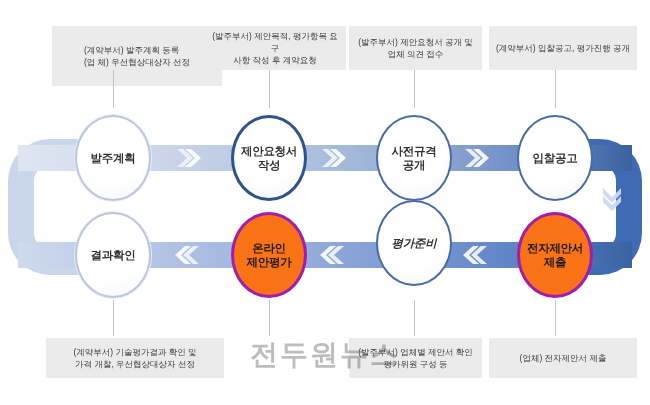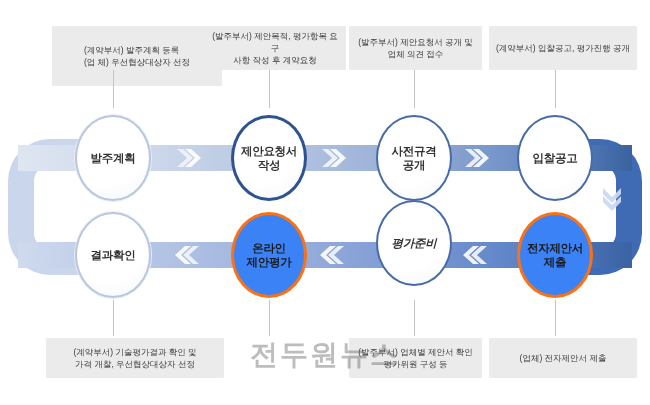--- a/index.html
+++ b/index.html
@@ -96,23 +96,23 @@
   }
   .step span{display:block;white-space:pre-line;}
   .step.plain{
     background:radial-gradient(circle at 38% 30%,#ffffff 60%,#f2f5fa 100%);
     color:#333333;
   }
   .step.b-light{border:2px solid #b9c6de;box-shadow:0 0 0 1px #e8edf6;}
   .step.b-mid{border:2.5px solid #486ba8;}
   .step.b-dark{border:3px solid #2f5390;}
   .step.highlight{
-    background:#3b82f6;
+    background:#f97316;
     color:#1b1b1b;
-    border:3px solid #f97316;
+    border:3px solid #a21caf;
   }
 
   
   .watermark{
     position:absolute;
     left:0;right:0;top:336px;
     text-align:center;
     font-size:28px;
     font-weight:bold;
     color:rgba(90,90,90,0.40);

